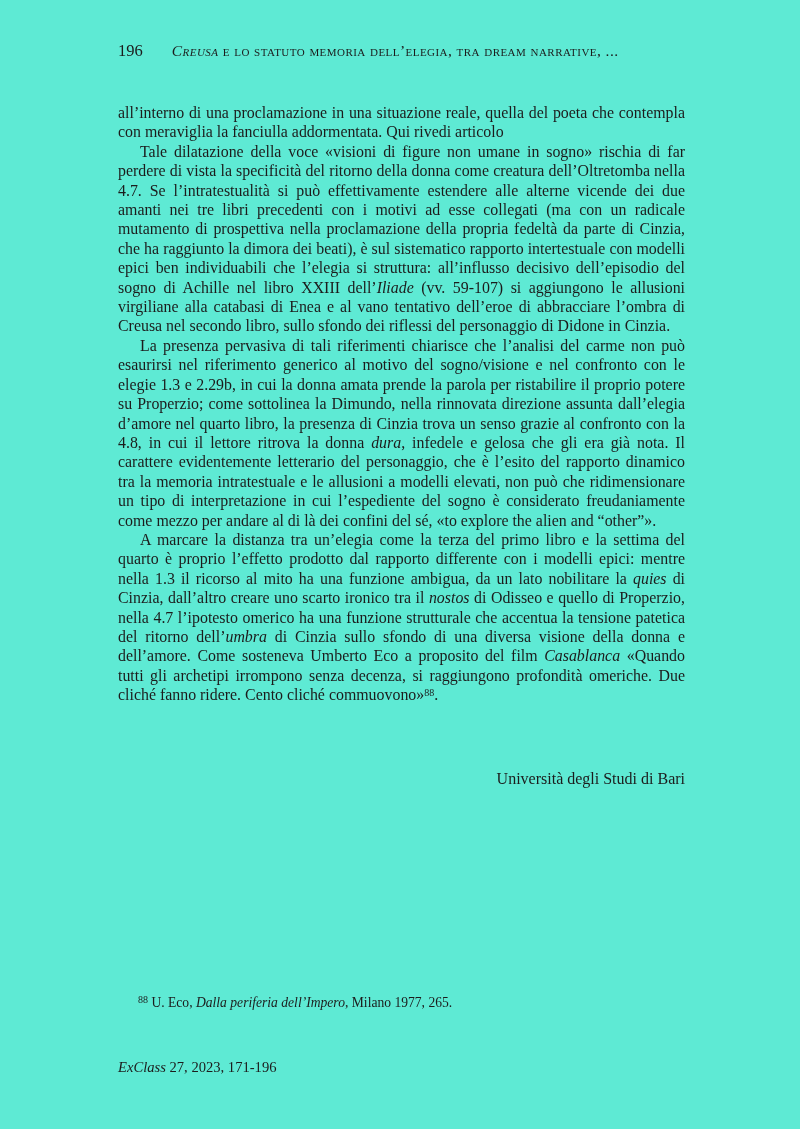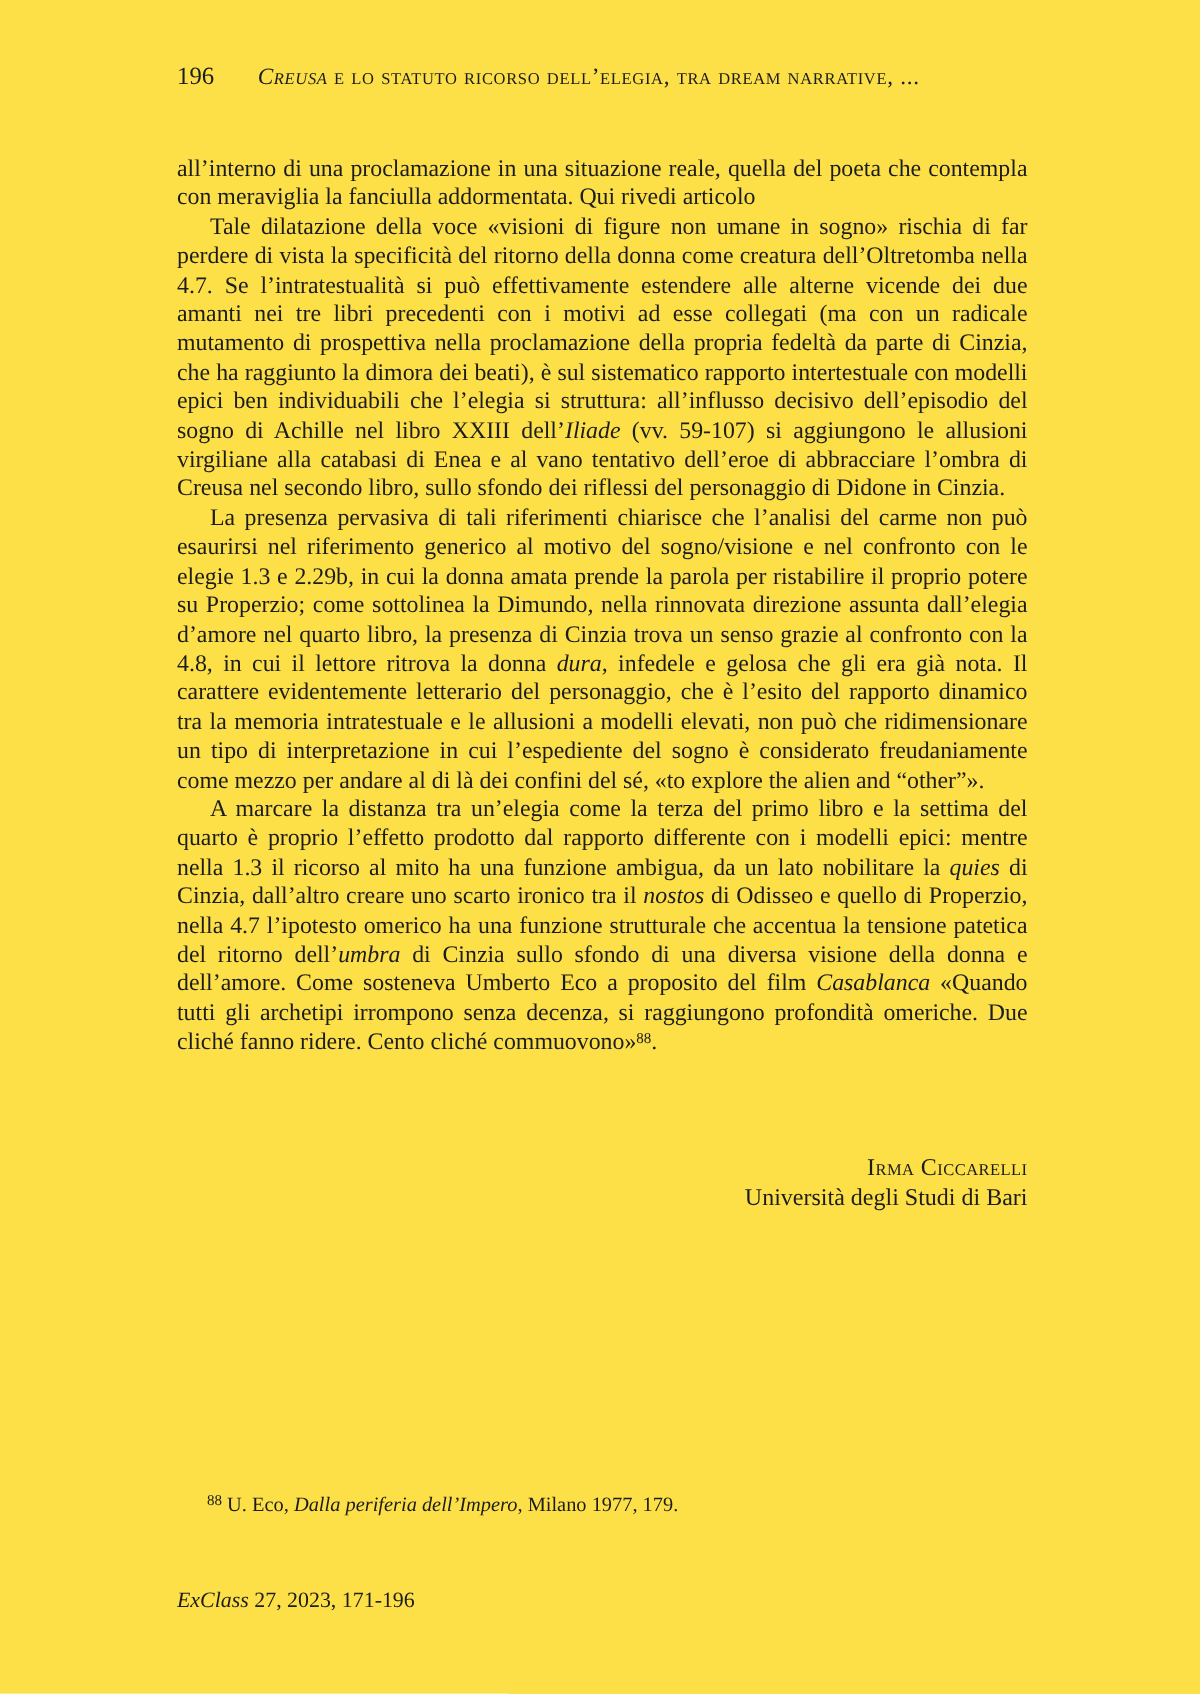--- a/index.html
+++ b/index.html
@@ -9,21 +9,21 @@
   }
   body {
     width: 800px;
     height: 1129px;
     overflow: hidden;
   }
   .page {
     position: relative;
     width: 800px;
     height: 1129px;
-    background: #fde047;
+    background: #5eead4;
     color: #1c1c1c;
     font-family: "Liberation Serif", "DejaVu Serif", serif;
   }
   .running-header {
     position: absolute;
     top: 41px;
     left: 118px;
     right: 115px;
     display: flex;
     align-items: baseline;
@@ -88,34 +88,33 @@
     font-size: 14.6px;
   }
 </style>
 </head>
 <body>
 
 <div class="page">
 
   <div class="running-header">
     <span class="page-number">196</span>
-    <span class="running-title"><i>Creusa</i><span> e lo statuto ricorso dell’elegia, tra dream narrative, ...</span></span>
+    <span class="running-title"><i>Creusa</i><span> e lo statuto memoria dell’elegia, tra dream narrative, ...</span></span>
   </div>
 
   <div class="body-text">
       <p class="para"><span>all’interno di una proclamazione in una situazione reale, quella del poeta che contempla con meraviglia la fanciulla addormentata. Qui rivedi articolo</span></p>
       <p class="para indent"><span>Tale dilatazione della voce «visioni di figure non umane in sogno» rischia di far perdere di vista la specificità del ritorno della donna come creatura dell’Oltretomba nella 4.7. Se l’intratestualità si può effettivamente estendere alle alterne vicende dei due amanti nei tre libri precedenti con i motivi ad esse collegati (ma con un radicale mutamento di prospettiva nella proclamazione della propria fedeltà da parte di Cinzia, che ha raggiunto la dimora dei beati), è sul sistematico rapporto intertestuale con modelli epici ben individuabili che l’elegia si struttura: all’influsso decisivo dell’episodio del sogno di Achille nel libro XXIII dell’</span><i>Iliade</i><span> (vv. 59-107) si aggiungono le allusioni virgiliane alla catabasi di Enea e al vano tentativo dell’eroe di abbracciare l’ombra di Creusa nel secondo libro, sullo sfondo dei riflessi del personaggio di Didone in Cinzia.</span></p>
       <p class="para indent"><span>La presenza pervasiva di tali riferimenti chiarisce che l’analisi del carme non può esaurirsi nel riferimento generico al motivo del sogno/visione e nel confronto con le elegie 1.3 e 2.29b, in cui la donna amata prende la parola per ristabilire il proprio potere su Properzio; come sottolinea la Dimundo, nella rinnovata direzione assunta dall’elegia d’amore nel quarto libro, la presenza di Cinzia trova un senso grazie al confronto con la 4.8, in cui il lettore ritrova la donna </span><i>dura</i><span>, infedele e gelosa che gli era già nota. Il carattere evidentemente letterario del personaggio, che è l’esito del rapporto dinamico tra la memoria intratestuale e le allusioni a modelli elevati, non può che ridimensionare un tipo di interpretazione in cui l’espediente del sogno è considerato freudaniamente come mezzo per andare al di là dei confini del sé, «to explore the alien and “other”».</span></p>
       <p class="para indent"><span>A marcare la distanza tra un’elegia come la terza del primo libro e la settima del quarto è proprio l’effetto prodotto dal rapporto differente con i modelli epici: mentre nella 1.3 il ricorso al mito ha una funzione ambigua, da un lato nobilitare la </span><i>quies</i><span> di Cinzia, dall’altro creare uno scarto ironico tra il </span><i>nostos</i><span> di Odisseo e quello di Properzio, nella 4.7 l’ipotesto omerico ha una funzione strutturale che accentua la tensione patetica del ritorno dell’</span><i>umbra</i><span> di Cinzia sullo sfondo di una diversa visione della donna e dell’amore. Come sosteneva Umberto Eco a proposito del film </span><i>Casablanca</i><span> «Quando tutti gli archetipi irrompono senza decenza, si raggiungono profondità omeriche. Due cliché fanno ridere. Cento cliché commuovono»</span><sup>88</sup><span>.</span></p>
     </div>
 
   <div class="signature">
-    <div class="author">Irma Ciccarelli</div>
     <div class="affiliation">Università degli Studi di Bari</div>
   </div>
 
-  <div class="footnote"><sup>88</sup><span> U. Eco, </span><i>Dalla periferia dell’Impero</i><span>, Milano 1977, 179.</span></div>
+  <div class="footnote"><sup>88</sup><span> U. Eco, </span><i>Dalla periferia dell’Impero</i><span>, Milano 1977, 265.</span></div>
 
   <div class="page-footer">
     <span class="journal"><i>ExClass</i><span> 27, 2023, 171-196</span></span>
   </div>
 
 </div>
 
 </body></html>

